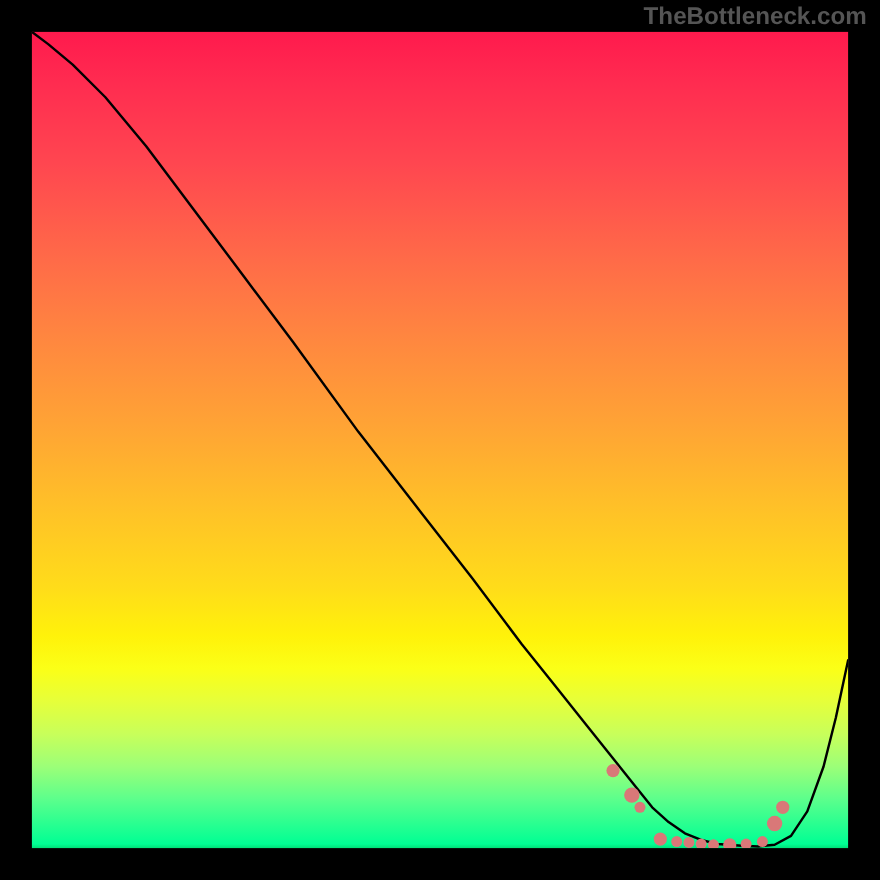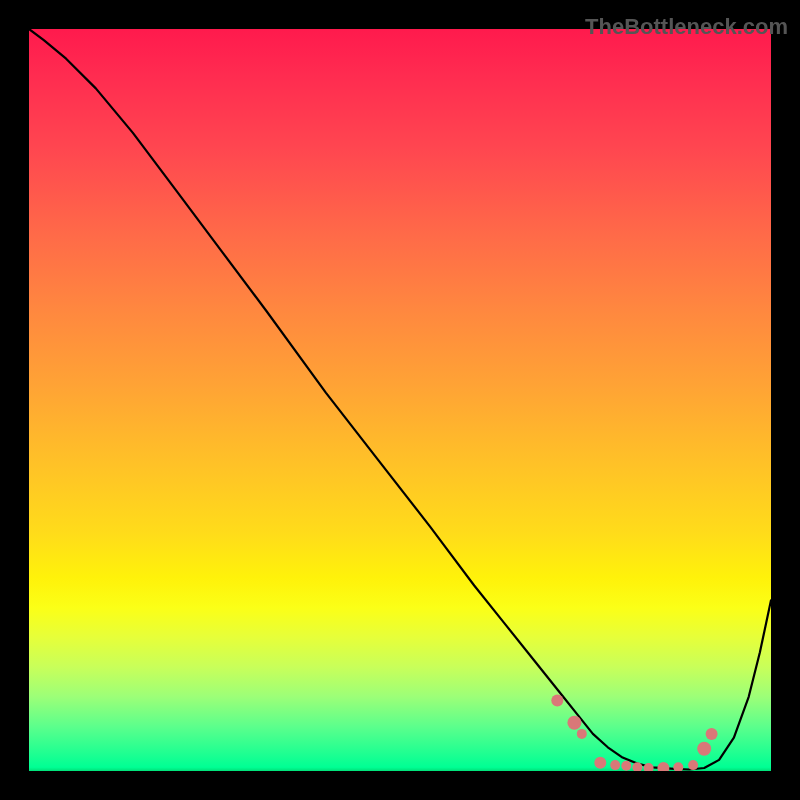--- a/index.html
+++ b/index.html
@@ -6,21 +6,21 @@
   body {
     width: 800px;
     height: 800px;
     background: #000;
     position: relative;
     font-family: Arial, sans-serif;
     overflow: hidden;
   }
   .watermark {
     position: absolute;
-    top: 14px;
+    top: 2px;
     right: 12px;
     font-size: 22px;
     font-weight: bold;
     color: #555;
     z-index: 10;
   }
   .plot-area {
     position: absolute;
     left: 29px;
     top: 29px;

